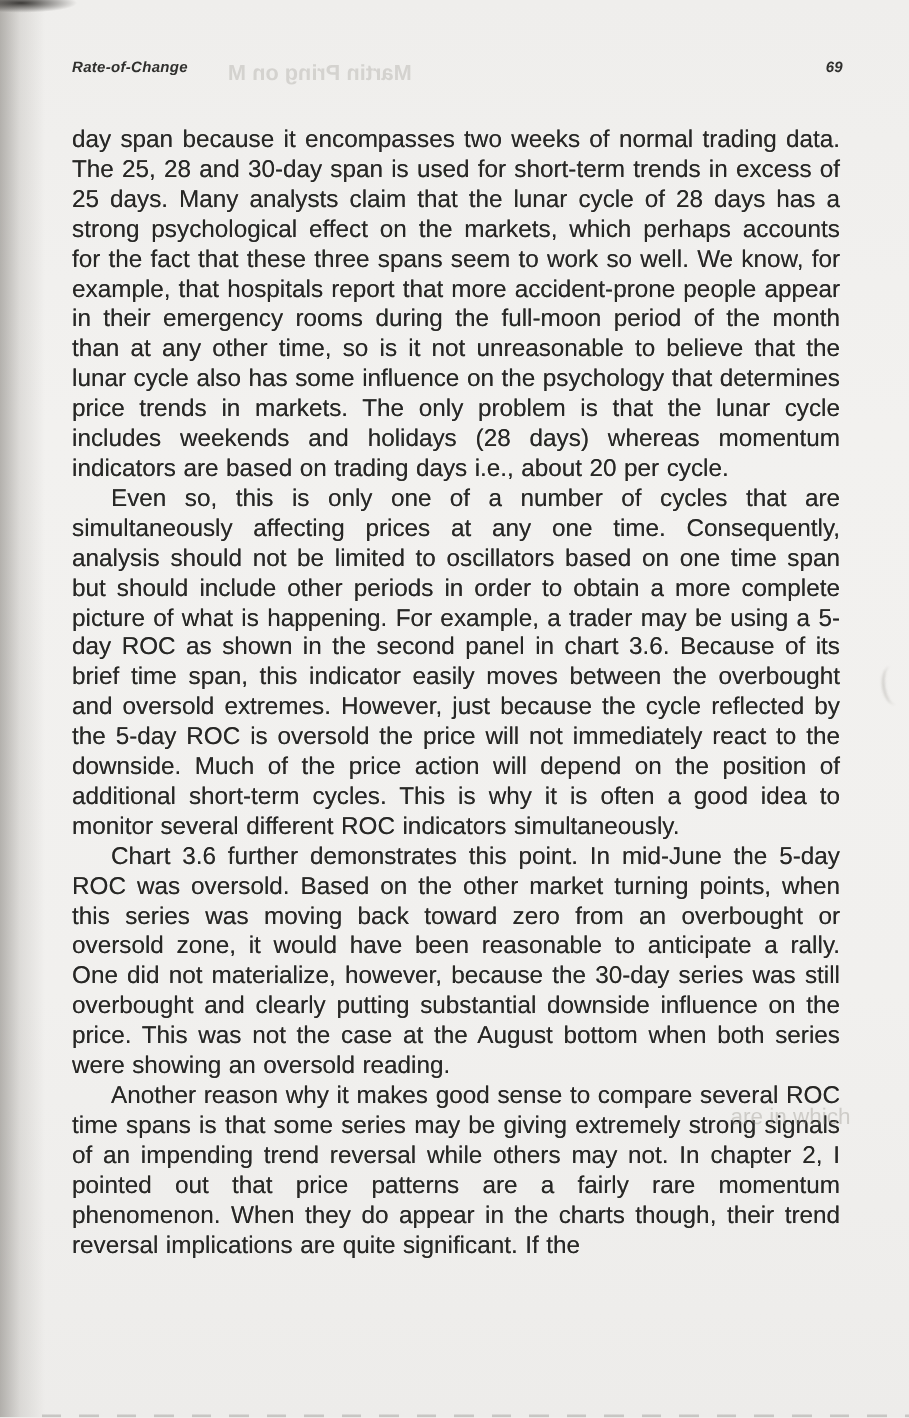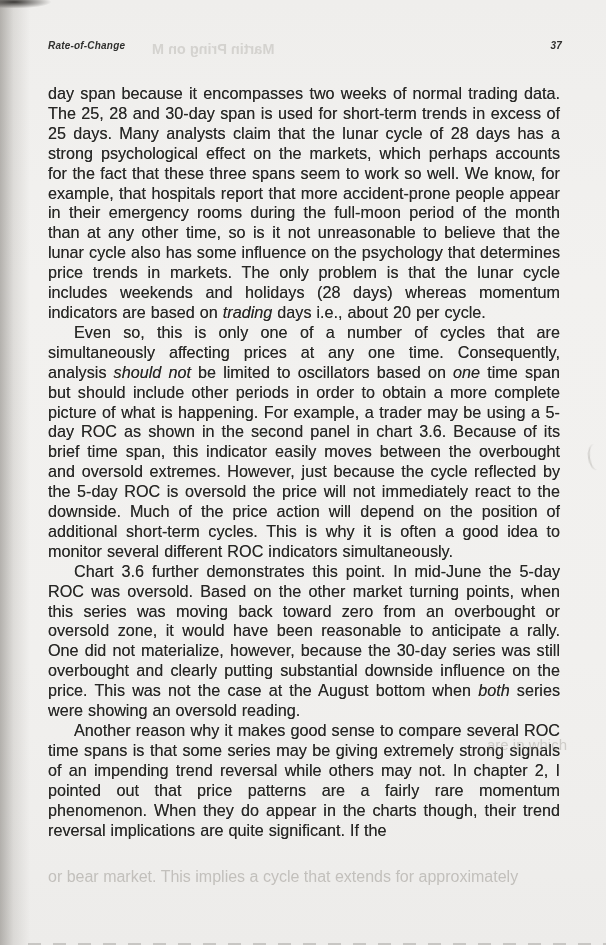--- a/index.html
+++ b/index.html
@@ -66,21 +66,21 @@
     width: 512px;
     font-size: 16.2px;
     line-height: 19.9px;
     color: #272725;
     text-align: justify;
     text-shadow: 0 0 0.4px rgba(39,39,37,0.65);
     word-spacing: 0.5px;
   }
   .para { margin: 0; }
   .para.indent { text-indent: 26px; }
-  .it { font-style: italic; }
+  .it { }
   
   .ghost {
     position: absolute;
     color: rgba(148,145,138,0.40);
     filter: blur(0.5px);
     white-space: nowrap;
     pointer-events: none;
   }
   .ghost-header {
     left: 152px; top: 41px;
@@ -109,30 +109,29 @@
 <div class="page">
 
   <div class="edge-left"></div>
   <div class="corner-smudge"></div>
   <div class="curve-mark"></div>
 
   <div class="ghost ghost-header">Martin Pring on M</div>
 
   <header class="running-head">
     <span class="running-title">Rate-of-Change</span>
-    <span class="page-number">37</span>
+    <span class="page-number">69</span>
   </header>
 
   <main class="text-block">
     <p class="para"><span>day span because it encompasses two weeks of normal trading data. The 25, 28 and 30-day span is used for short-term trends in excess of 25 days. Many analysts claim that the lunar cycle of 28 days has a strong psychological effect on the markets, which perhaps accounts for the fact that these three spans seem to work so well. We know, for example, that hospitals report that more accident-prone people appear in their emergency rooms during the full-moon period of the month than at any other time, so is it not unreasonable to believe that the lunar cycle also has some influence on the psychology that determines price trends in markets. The only problem is that the lunar cycle includes weekends and holidays (28 days) whereas momentum indicators are based on </span><span class="it">trading</span><span> days i.e., about 20 per cycle.</span></p>
 
     <p class="para indent"><span>Even so, this is only one of a number of cycles that are simultaneously affecting prices at any one time. Consequently, analysis </span><span class="it">should not</span><span> be limited to oscillators based on </span><span class="it">one</span><span> time span but should include other periods in order to obtain a more complete picture of what is happening. For example, a trader may be using a 5-day ROC as shown in the second panel in chart 3.6. Because of its brief time span, this indicator easily moves between the overbought and oversold extremes. However, just because the cycle reflected by the 5-day ROC is oversold the price will not immediately react to the downside. Much of the price action will depend on the position of additional short-term cycles. This is why it is often a good idea to monitor several different ROC indicators simultaneously.</span></p>
 
     <p class="para indent"><span>Chart 3.6 further demonstrates this point. In mid-June the 5-day ROC was oversold. Based on the other market turning points, when this series was moving back toward zero from an overbought or oversold zone, it would have been reasonable to anticipate a rally. One did not materialize, however, because the 30-day series was still overbought and clearly putting substantial downside influence on the price. This was not the case at the August bottom when </span><span class="it">both</span><span> series were showing an oversold reading.</span></p>
 
     <p class="para indent"><span>Another reason why it makes good sense to compare several ROC time spans is that some series may be giving extremely strong signals of an impending trend reversal while others may not. In chapter 2, I pointed out that price patterns are a fairly rare momentum phenomenon. When they do appear in the charts though, their trend reversal implications are quite significant. If the</span></p>
   </main>
 
   <div class="ghost ghost-right">are in which</div>
-  <div class="ghost ghost-b1">or bear market. This implies a cycle that extends for approximately</div>
 
   <div class="bottom-edge"></div>
 </div>
 
 </body></html>

